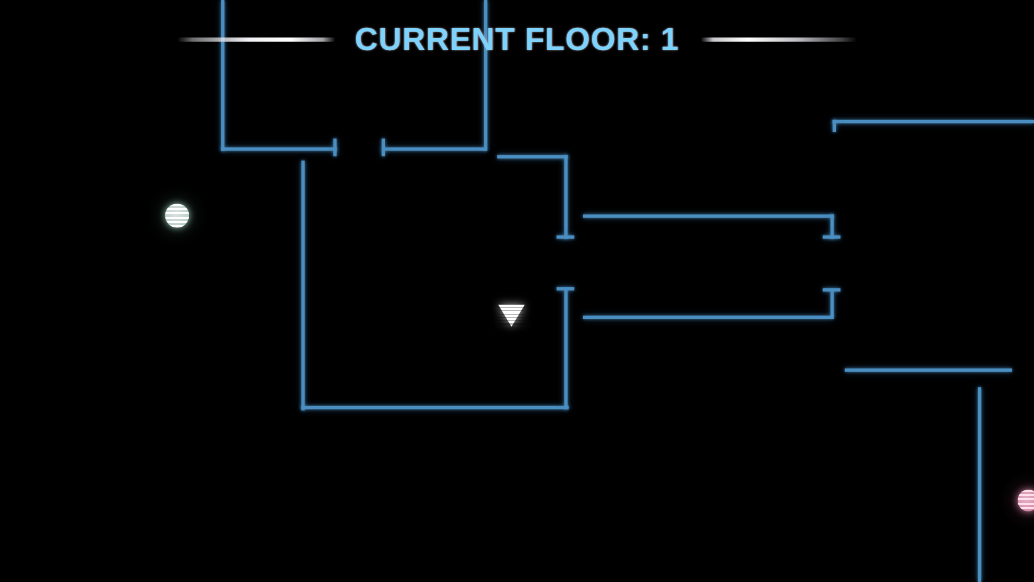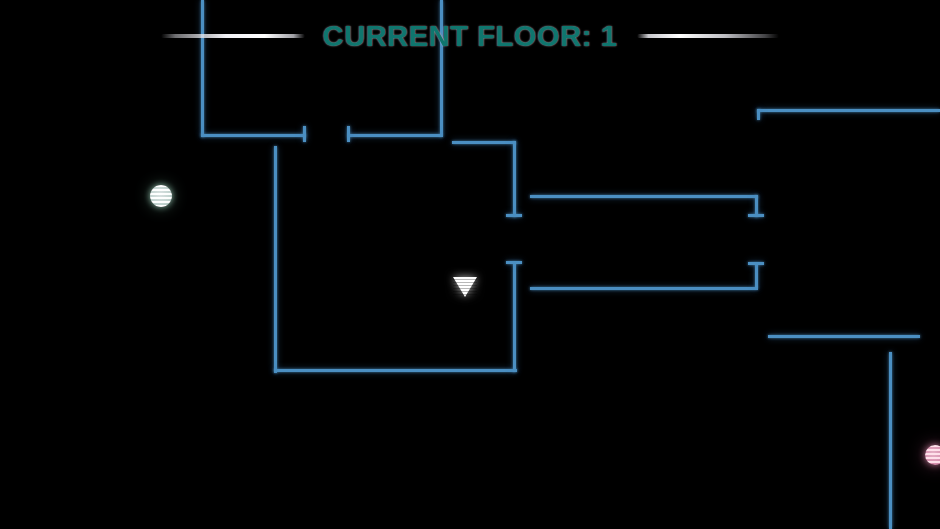--- a/index.html
+++ b/index.html
@@ -52,21 +52,21 @@
     margin-left: 20px;
     background: linear-gradient(to right,
         rgba(255,255,255,0.00) 0%,
         rgba(235,235,240,0.85) 8%,
         rgba(255,255,255,1) 30%,
         rgba(222,222,228,0.85) 62%,
         rgba(150,150,156,0.45) 90%,
         rgba(255,255,255,0.0) 100%);
   }
   #floor-title {
-    color: #0f766e;
+    color: #7dd3fc;
     font-size: 29px;
     font-weight: 700;
     letter-spacing: 0.6px;
     white-space: nowrap;
     text-shadow: 0 0 2px rgba(255,255,255,0.55),
                  1px 0 1px rgba(190,90,90,0.30),
                  -1px 0 1px rgba(90,120,190,0.25);
   }
 
   

